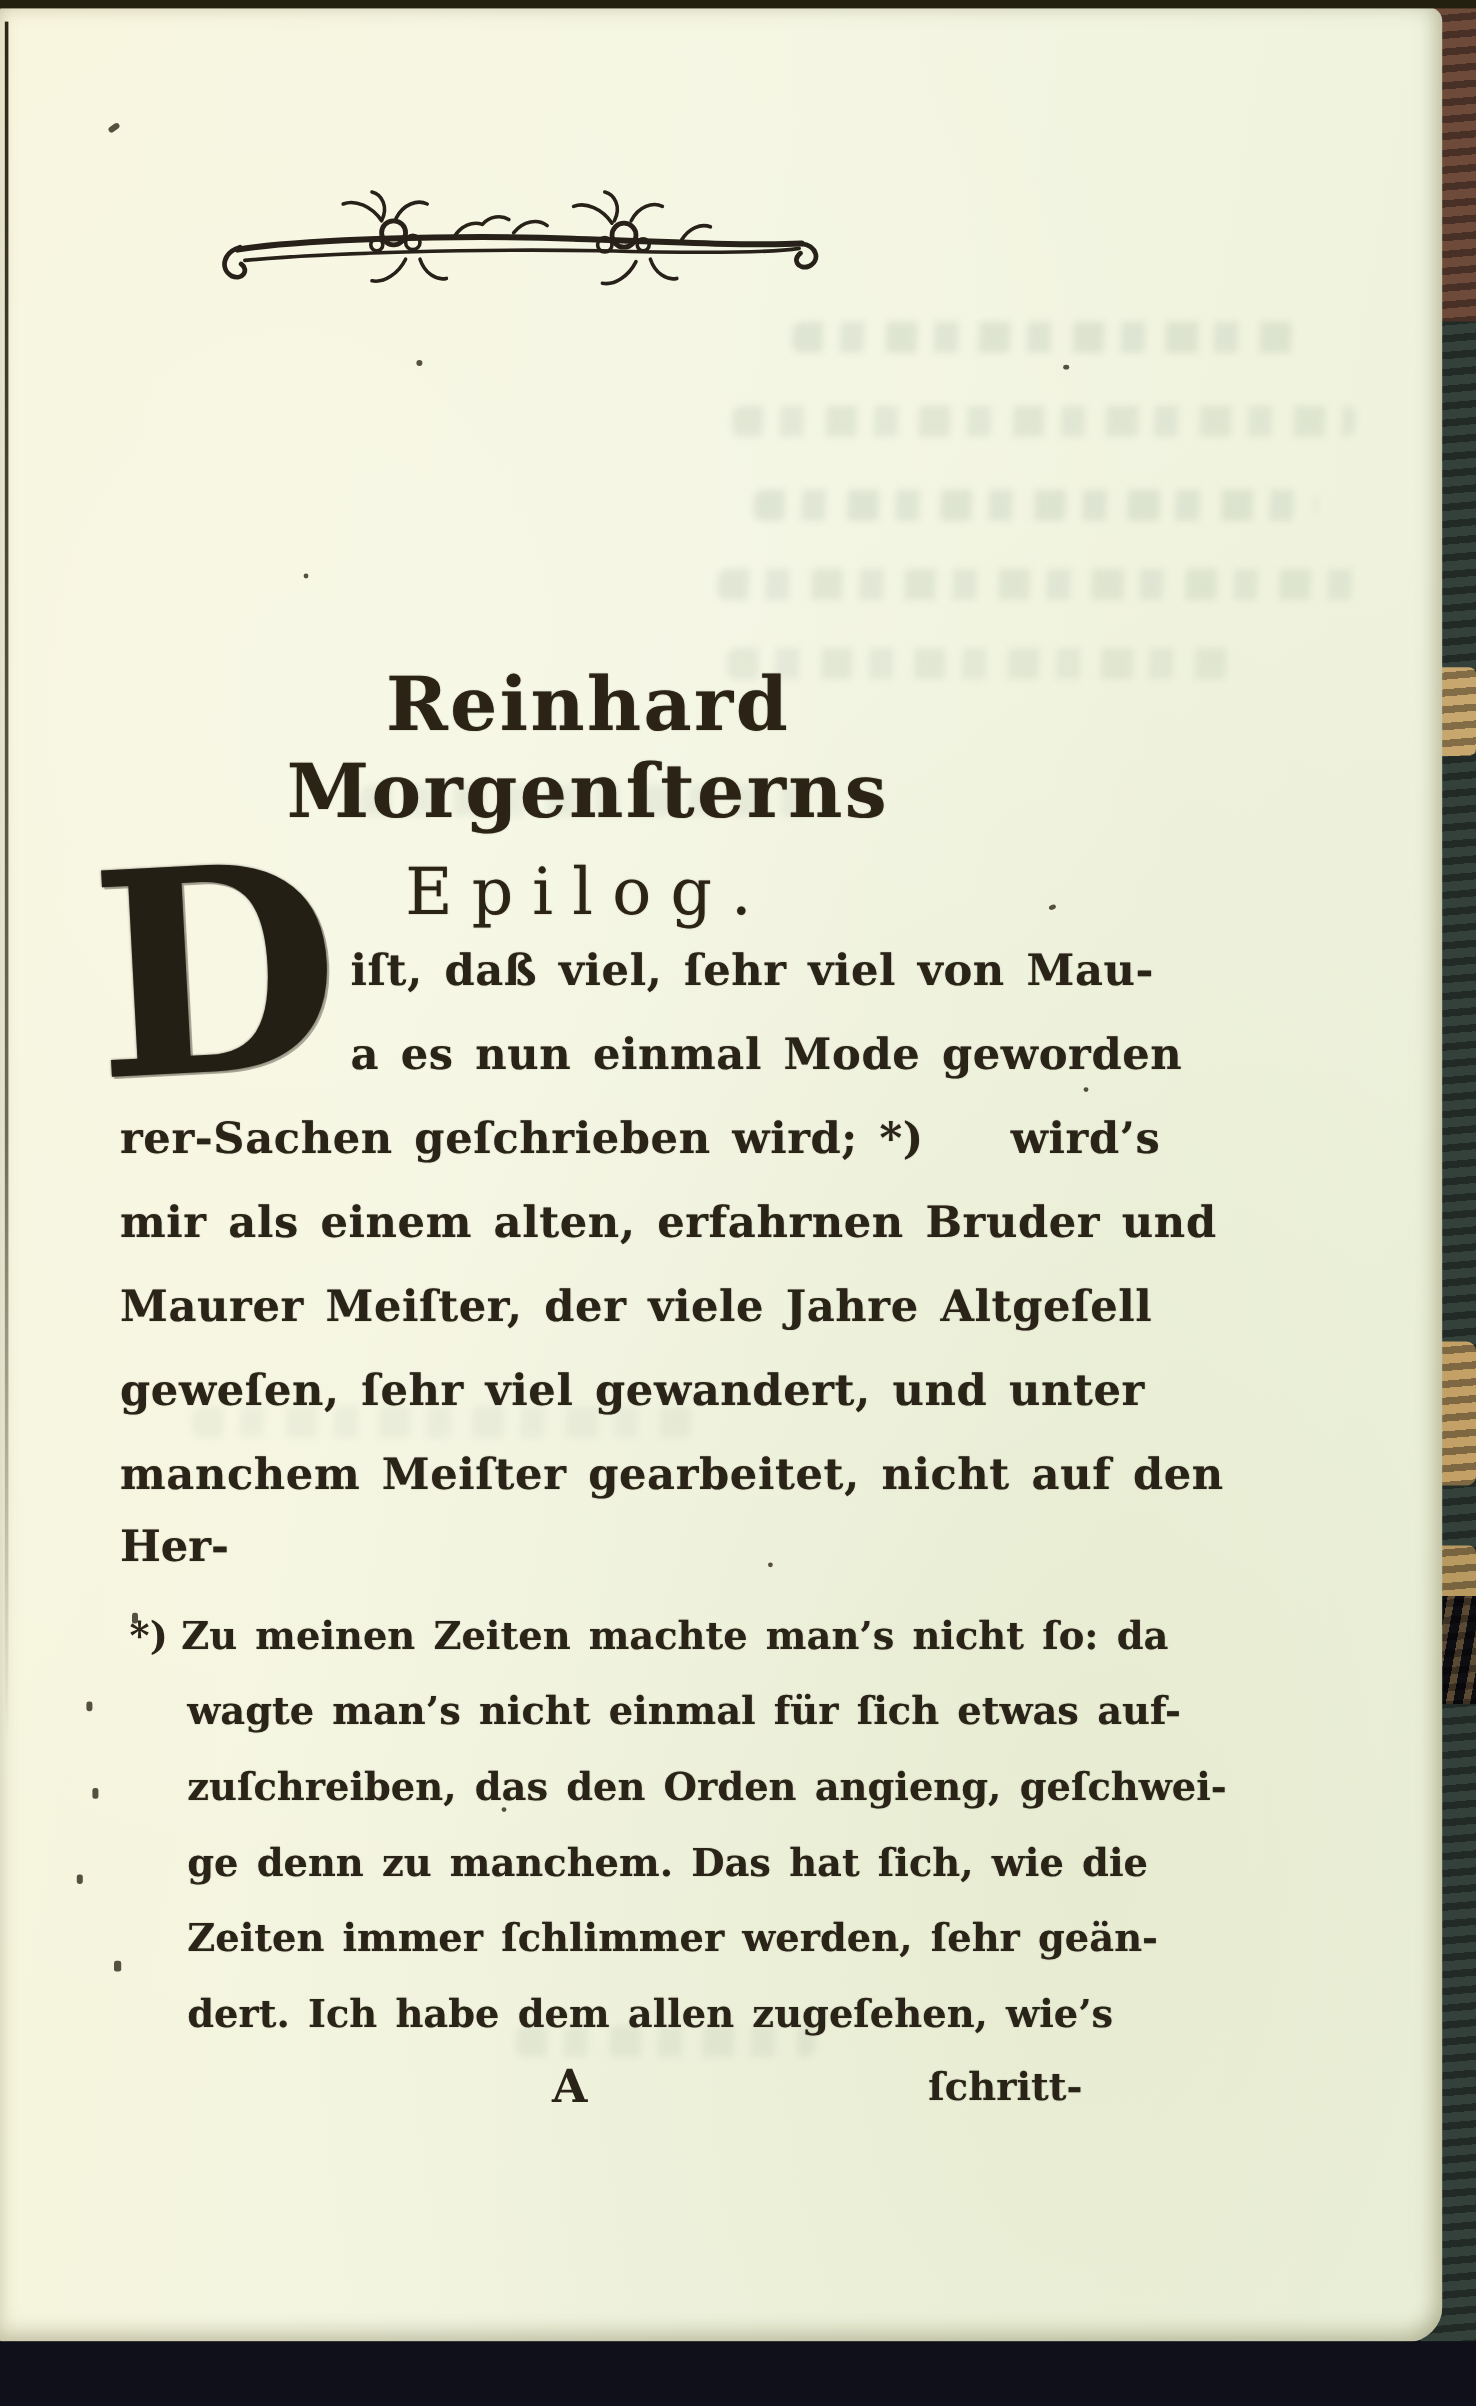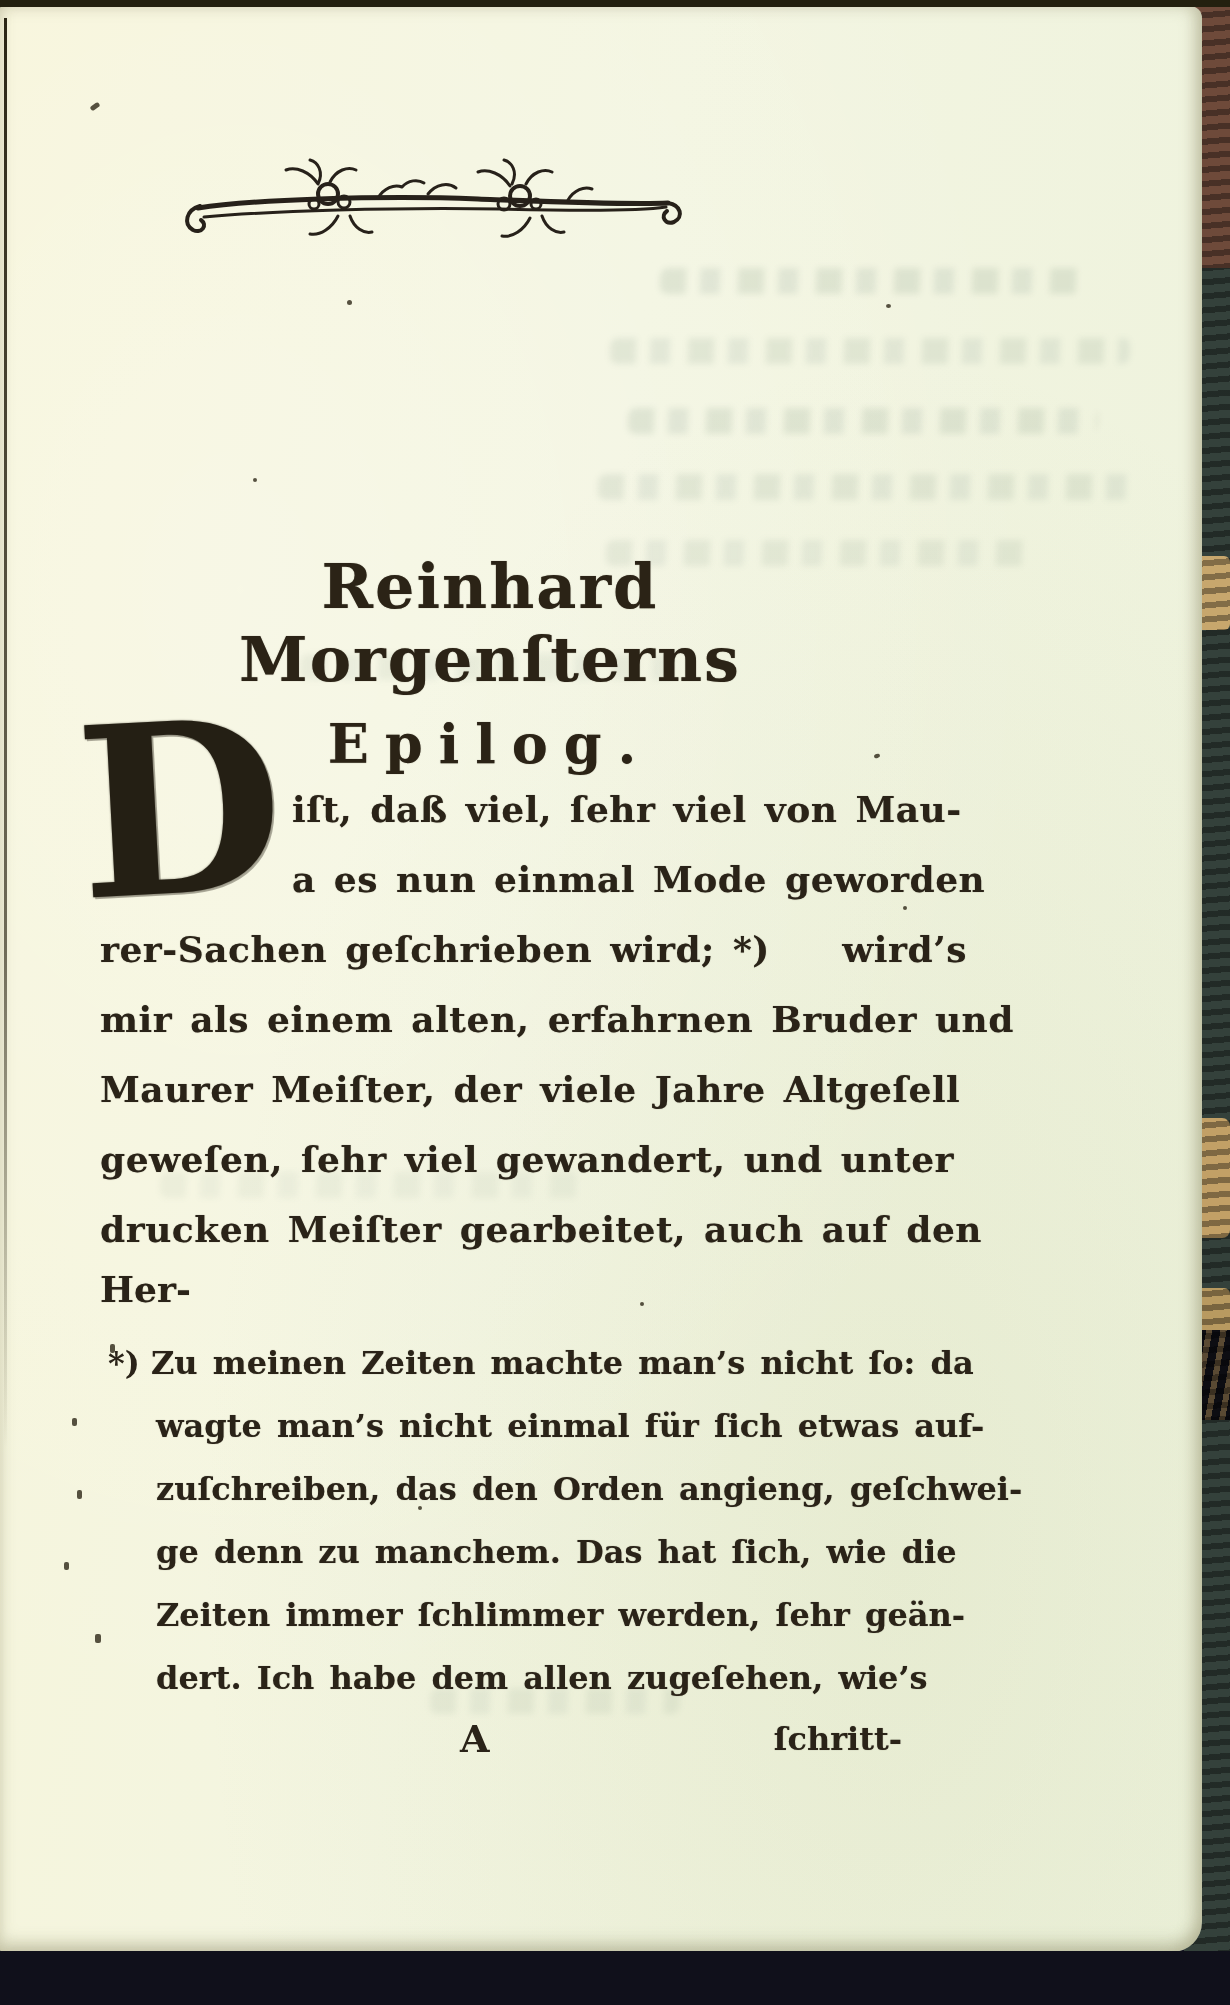--- a/index.html
+++ b/index.html
@@ -25,21 +25,21 @@
   }
   .top-edge{position:absolute;left:0;top:0;width:1230px;height:7px;background:#23200f;}
   .bottom-edge{position:absolute;left:0;bottom:0;width:1230px;height:54px;background:#10101b;}
   .gutter{position:absolute;left:4px;top:12px;width:3px;height:1430px;
     background:linear-gradient(#2a2514 0%, rgba(42,37,20,.65) 65%, rgba(42,37,20,0) 100%);}
   
   .ornament{position:absolute;left:178px;top:148px;width:512px;height:98px;}
   
   .title-block{position:absolute;left:90px;top:544px;width:800px;text-align:center;color:#2b2316;}
   .title-1{font-size:62px;font-weight:700;letter-spacing:2px;text-shadow:0 0 1px rgba(43,35,22,.5);}
-  .title-2{margin-top:16px;font-size:54px;font-weight:700;letter-spacing:16px;text-shadow:0 0 1px rgba(43,35,22,.5);}
+  .title-2{margin-top:16px;font-size:54px;font-weight:400;letter-spacing:16px;text-shadow:0 0 1px rgba(43,35,22,.5);}
   
   .textblock{position:absolute;left:100px;top:768px;width:782px;color:#2a2318;}
   .bline{
     font-size:36px;font-weight:700;line-height:70px;height:70px;
     word-spacing:5px;letter-spacing:.5px;
     text-align:justify;text-align-last:justify;
     text-shadow:0 0 1px rgba(43,35,22,.45);
     white-space:nowrap;
   }
   .bline.ind{padding-left:192px;}
@@ -126,21 +126,21 @@
 
   <div class="dropcap">D</div>
 
   <div class="textblock">
     <div class="bline ind">iſt, daß viel, ſehr viel von Mau-</div>
     <div class="bline ind">a es nun einmal Mode geworden</div>
     <div class="bline">rer-Sachen geſchrieben wird; *)   wird’s</div>
     <div class="bline">mir als einem alten, erfahrnen Bruder und</div>
     <div class="bline">Maurer Meiſter, der viele Jahre Altgeſell</div>
     <div class="bline">geweſen, ſehr viel gewandert, und unter</div>
-    <div class="bline">drucken Meiſter gearbeitet, auch auf den</div>
+    <div class="bline">manchem Meiſter gearbeitet, nicht auf den</div>
   </div>
 
   <div class="catchword-body">Her-</div>
 
   <div class="footnote">
     <span class="fn-marker">*)</span>
     <div class="fline first">Zu meinen Zeiten machte man’s nicht ſo: da</div>
     <div class="fline">wagte man’s nicht einmal für ſich etwas auf-</div>
     <div class="fline">zuſchreiben, das den Orden angieng, geſchwei-</div>
     <div class="fline">ge denn zu manchem. Das hat ſich, wie die</div>

